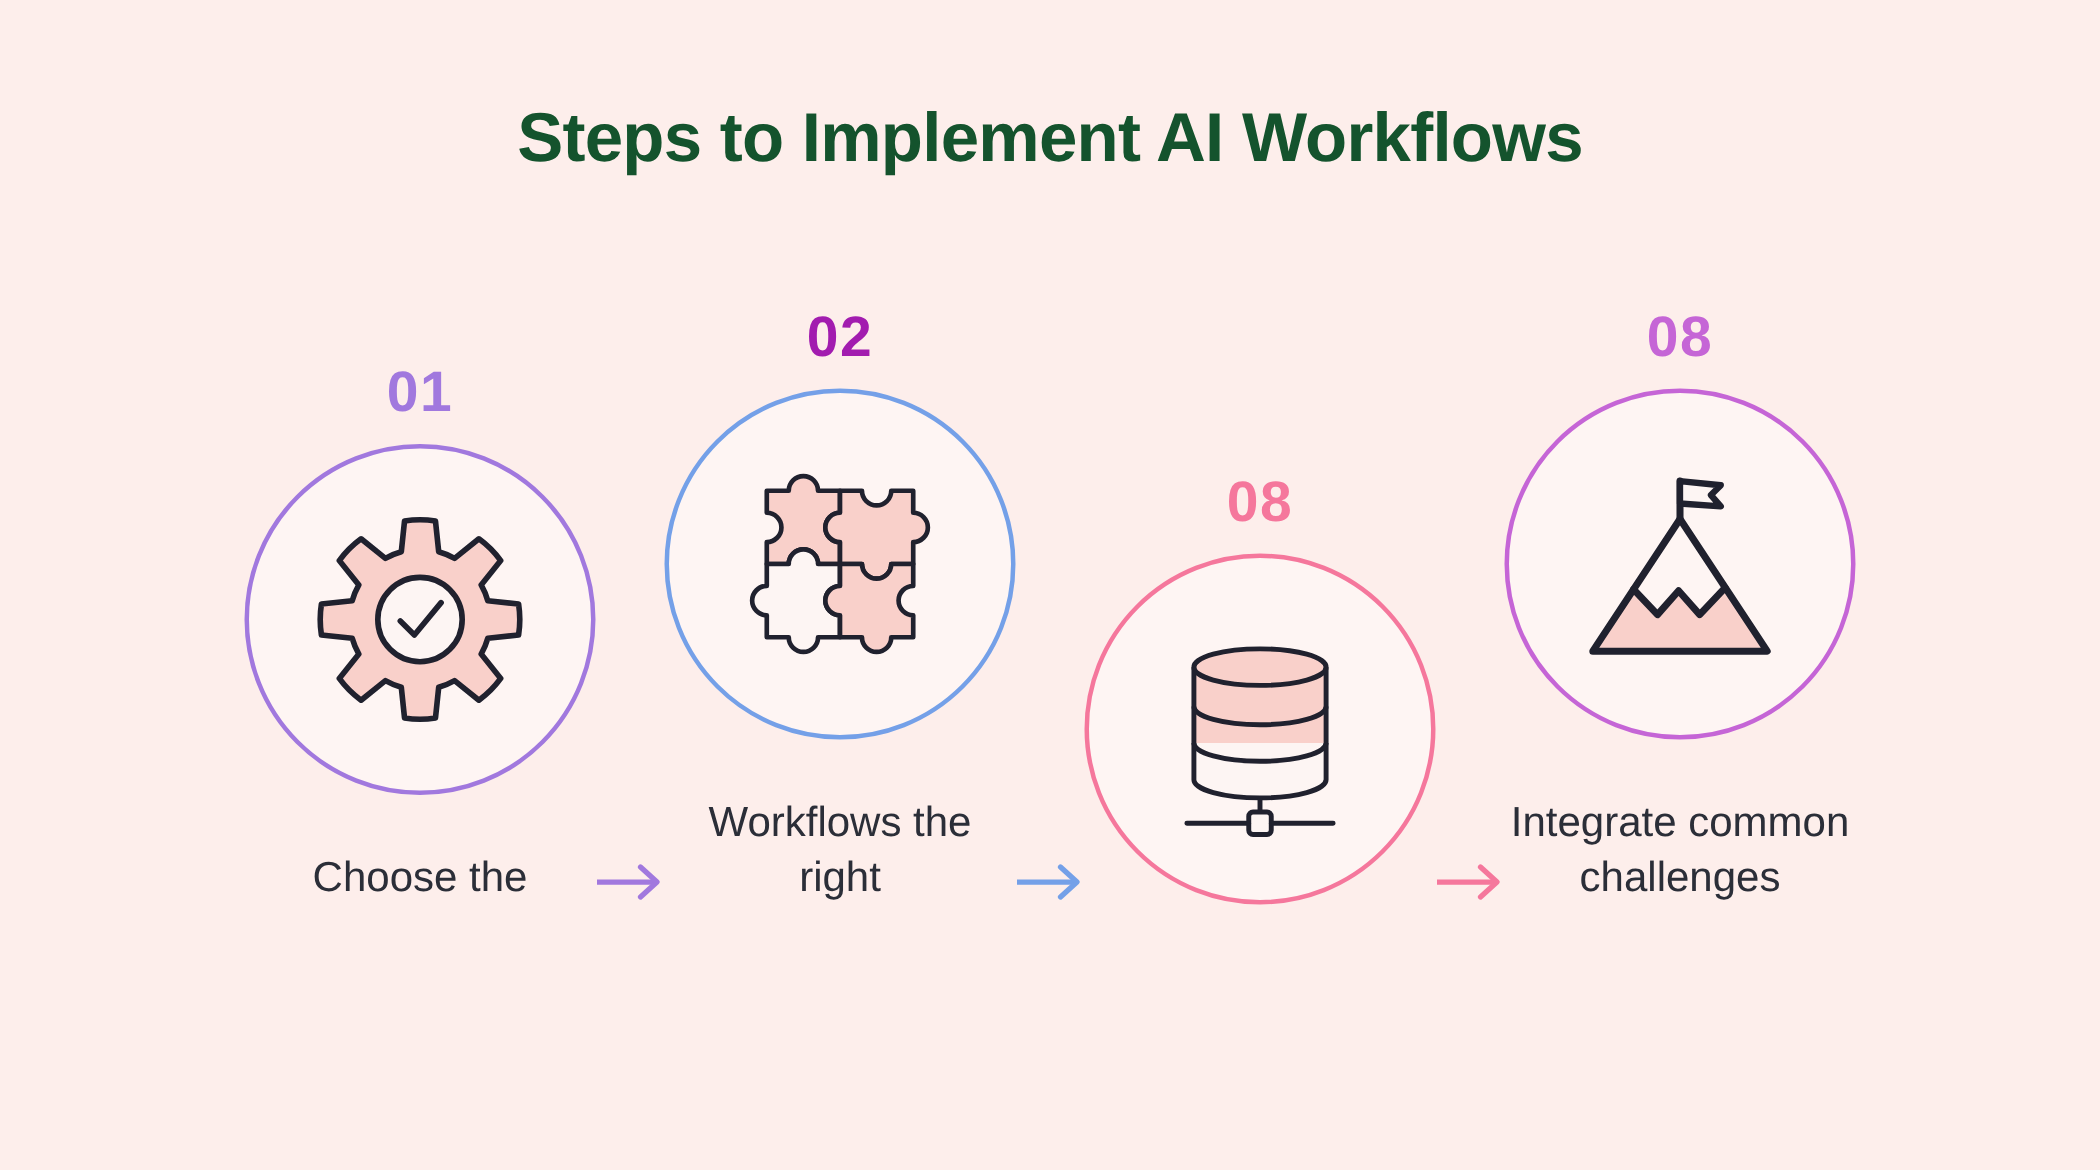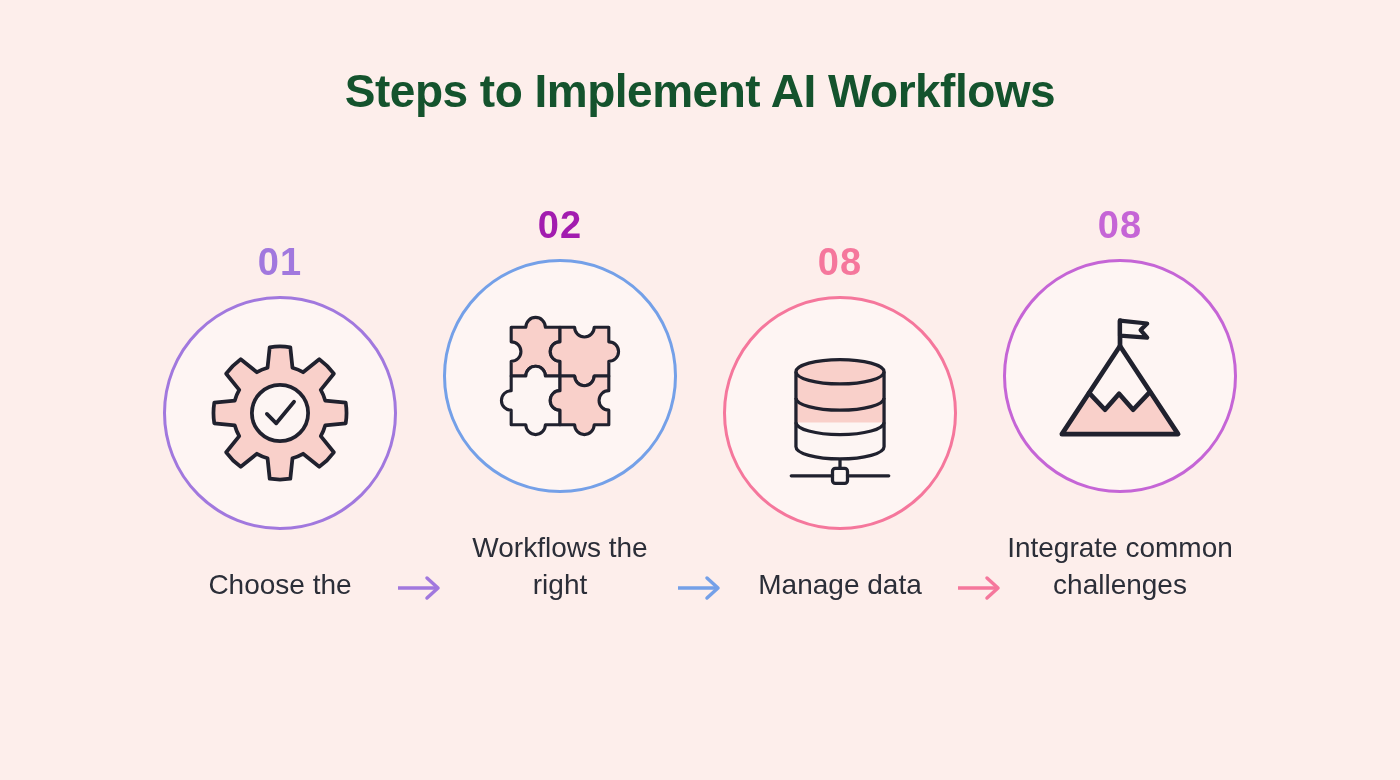--- a/index.html
+++ b/index.html
@@ -108,24 +108,20 @@
             <path d="M33 64 A47 13 0 0 0 127 64" stroke="#20212e" stroke-width="3.5"></path>
             <path d="M33 90 A47 13 0 0 0 127 90" stroke="#20212e" stroke-width="3.5"></path>
             <path d="M33 36 L33 116 A47 13 0 0 0 127 116 L127 36" stroke="#20212e" stroke-width="3.5"></path>
 
             <path d="M80 129 L80 139" stroke="#20212e" stroke-width="3.5"></path>
             <rect x="72" y="139" width="16" height="16" rx="3" fill="#fdf5f3" stroke="#20212e" stroke-width="3.5"></rect>
             <path d="M28 147 L72 147 M88 147 L132 147" stroke="#20212e" stroke-width="3.5" stroke-linecap="round"></path>
           </svg>
         </span>
       </div>
-      <div class="step-caption">
-        <div>Manage data</div>
-        <div></div>
-      </div>
     </div>
 
     <div class="connector" style="color: rgb(245, 119, 156);">
       <svg width="44" height="30" viewBox="0 0 44 30" fill="none">
         <path d="M0 15 L38 15" stroke="currentColor" stroke-width="3.5" stroke-linecap="round"></path>
         <path d="M29 5 L40 15 L29 25" stroke="currentColor" stroke-width="3.5" stroke-linecap="round" stroke-linejoin="round"></path>
       </svg>
     </div>
 
     <div class="step">

